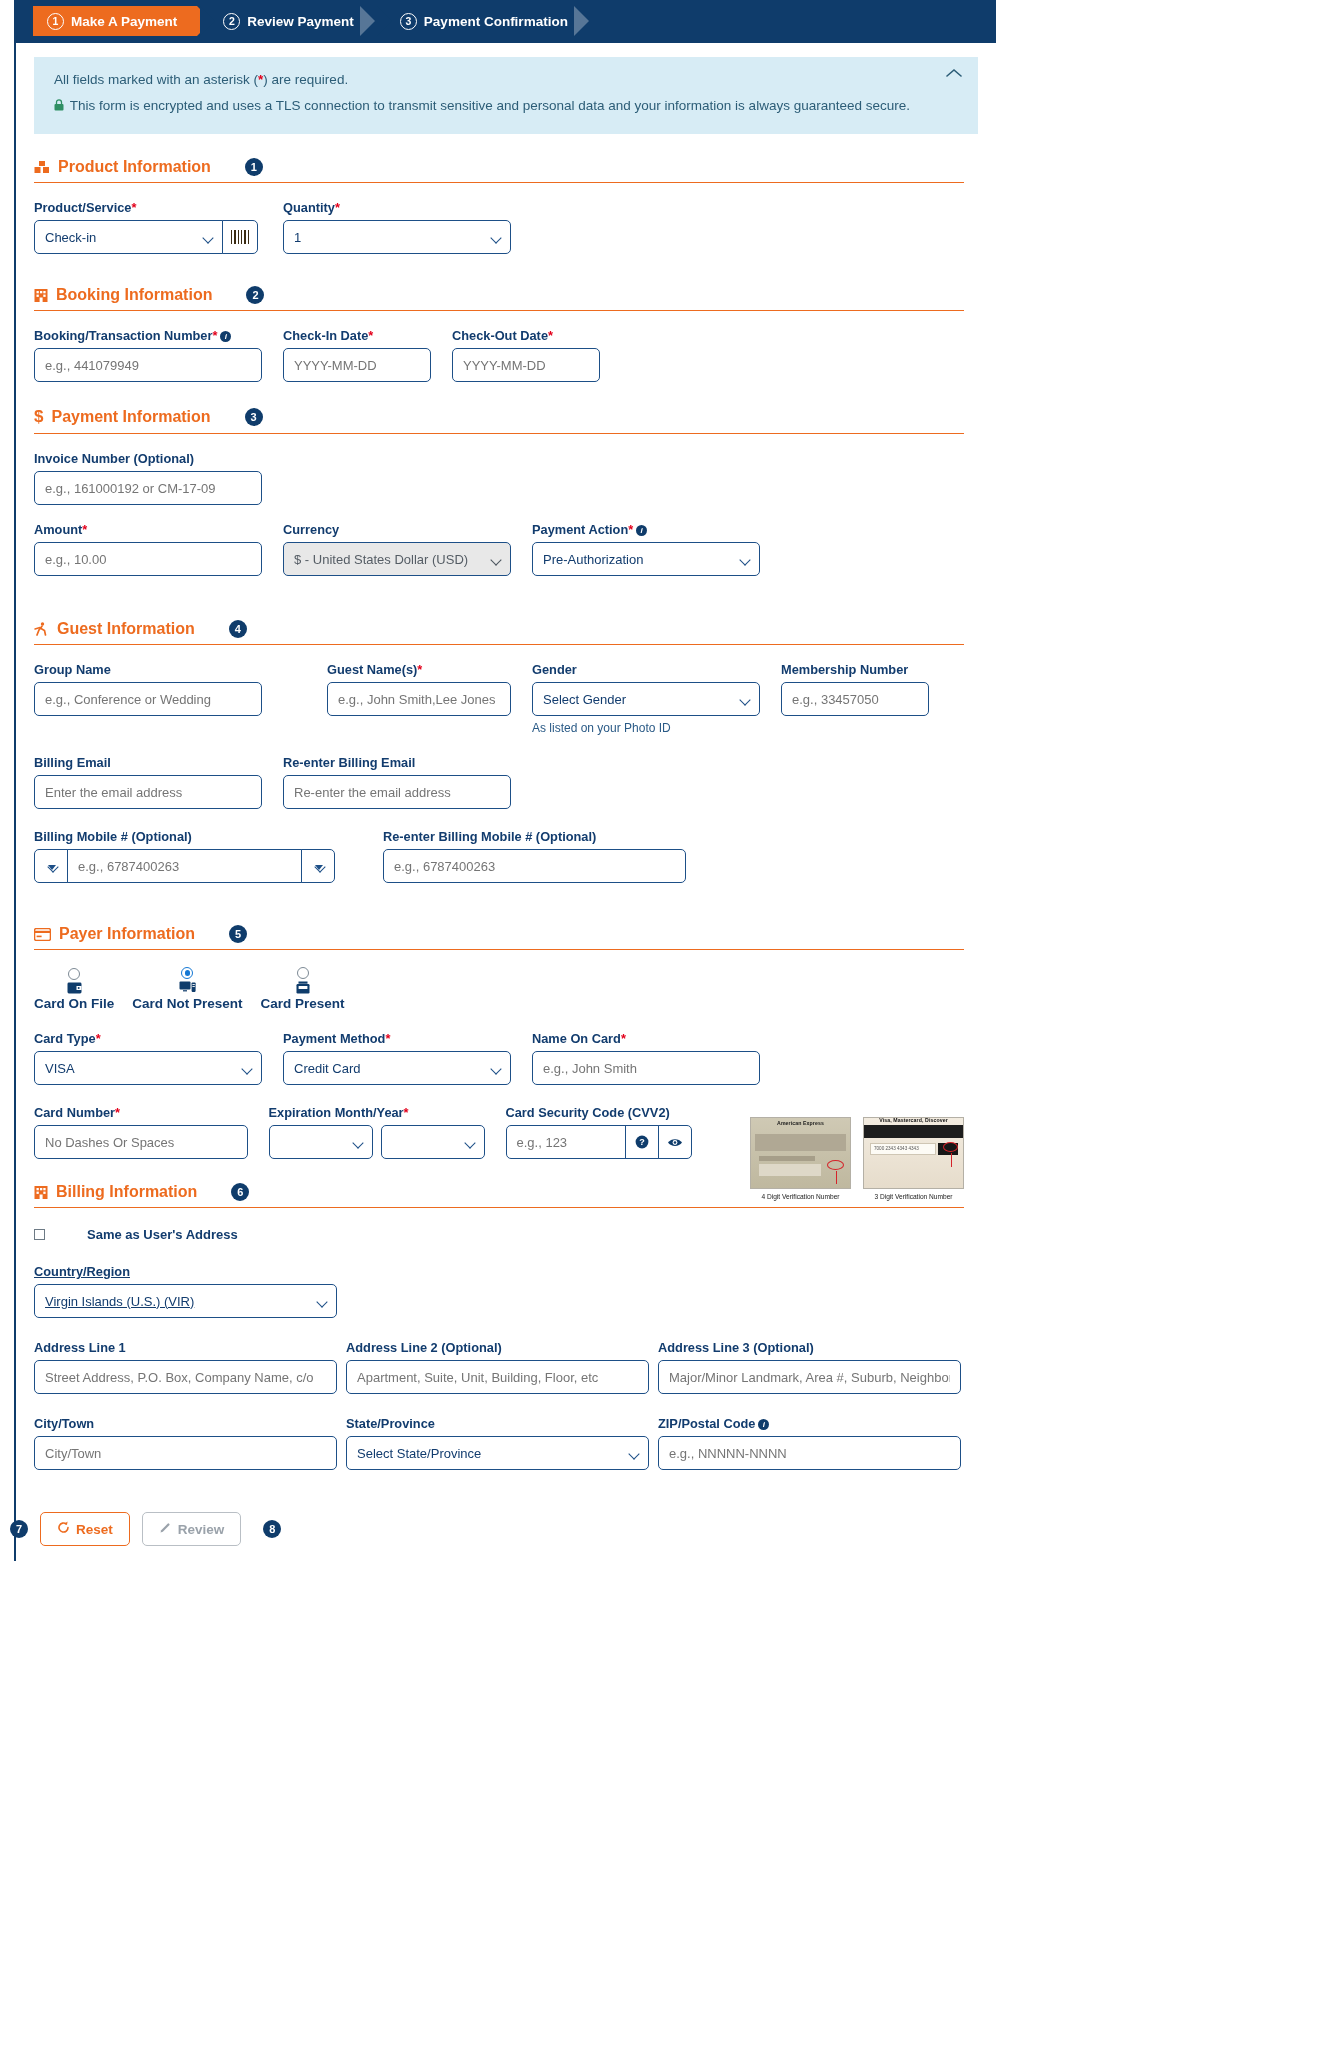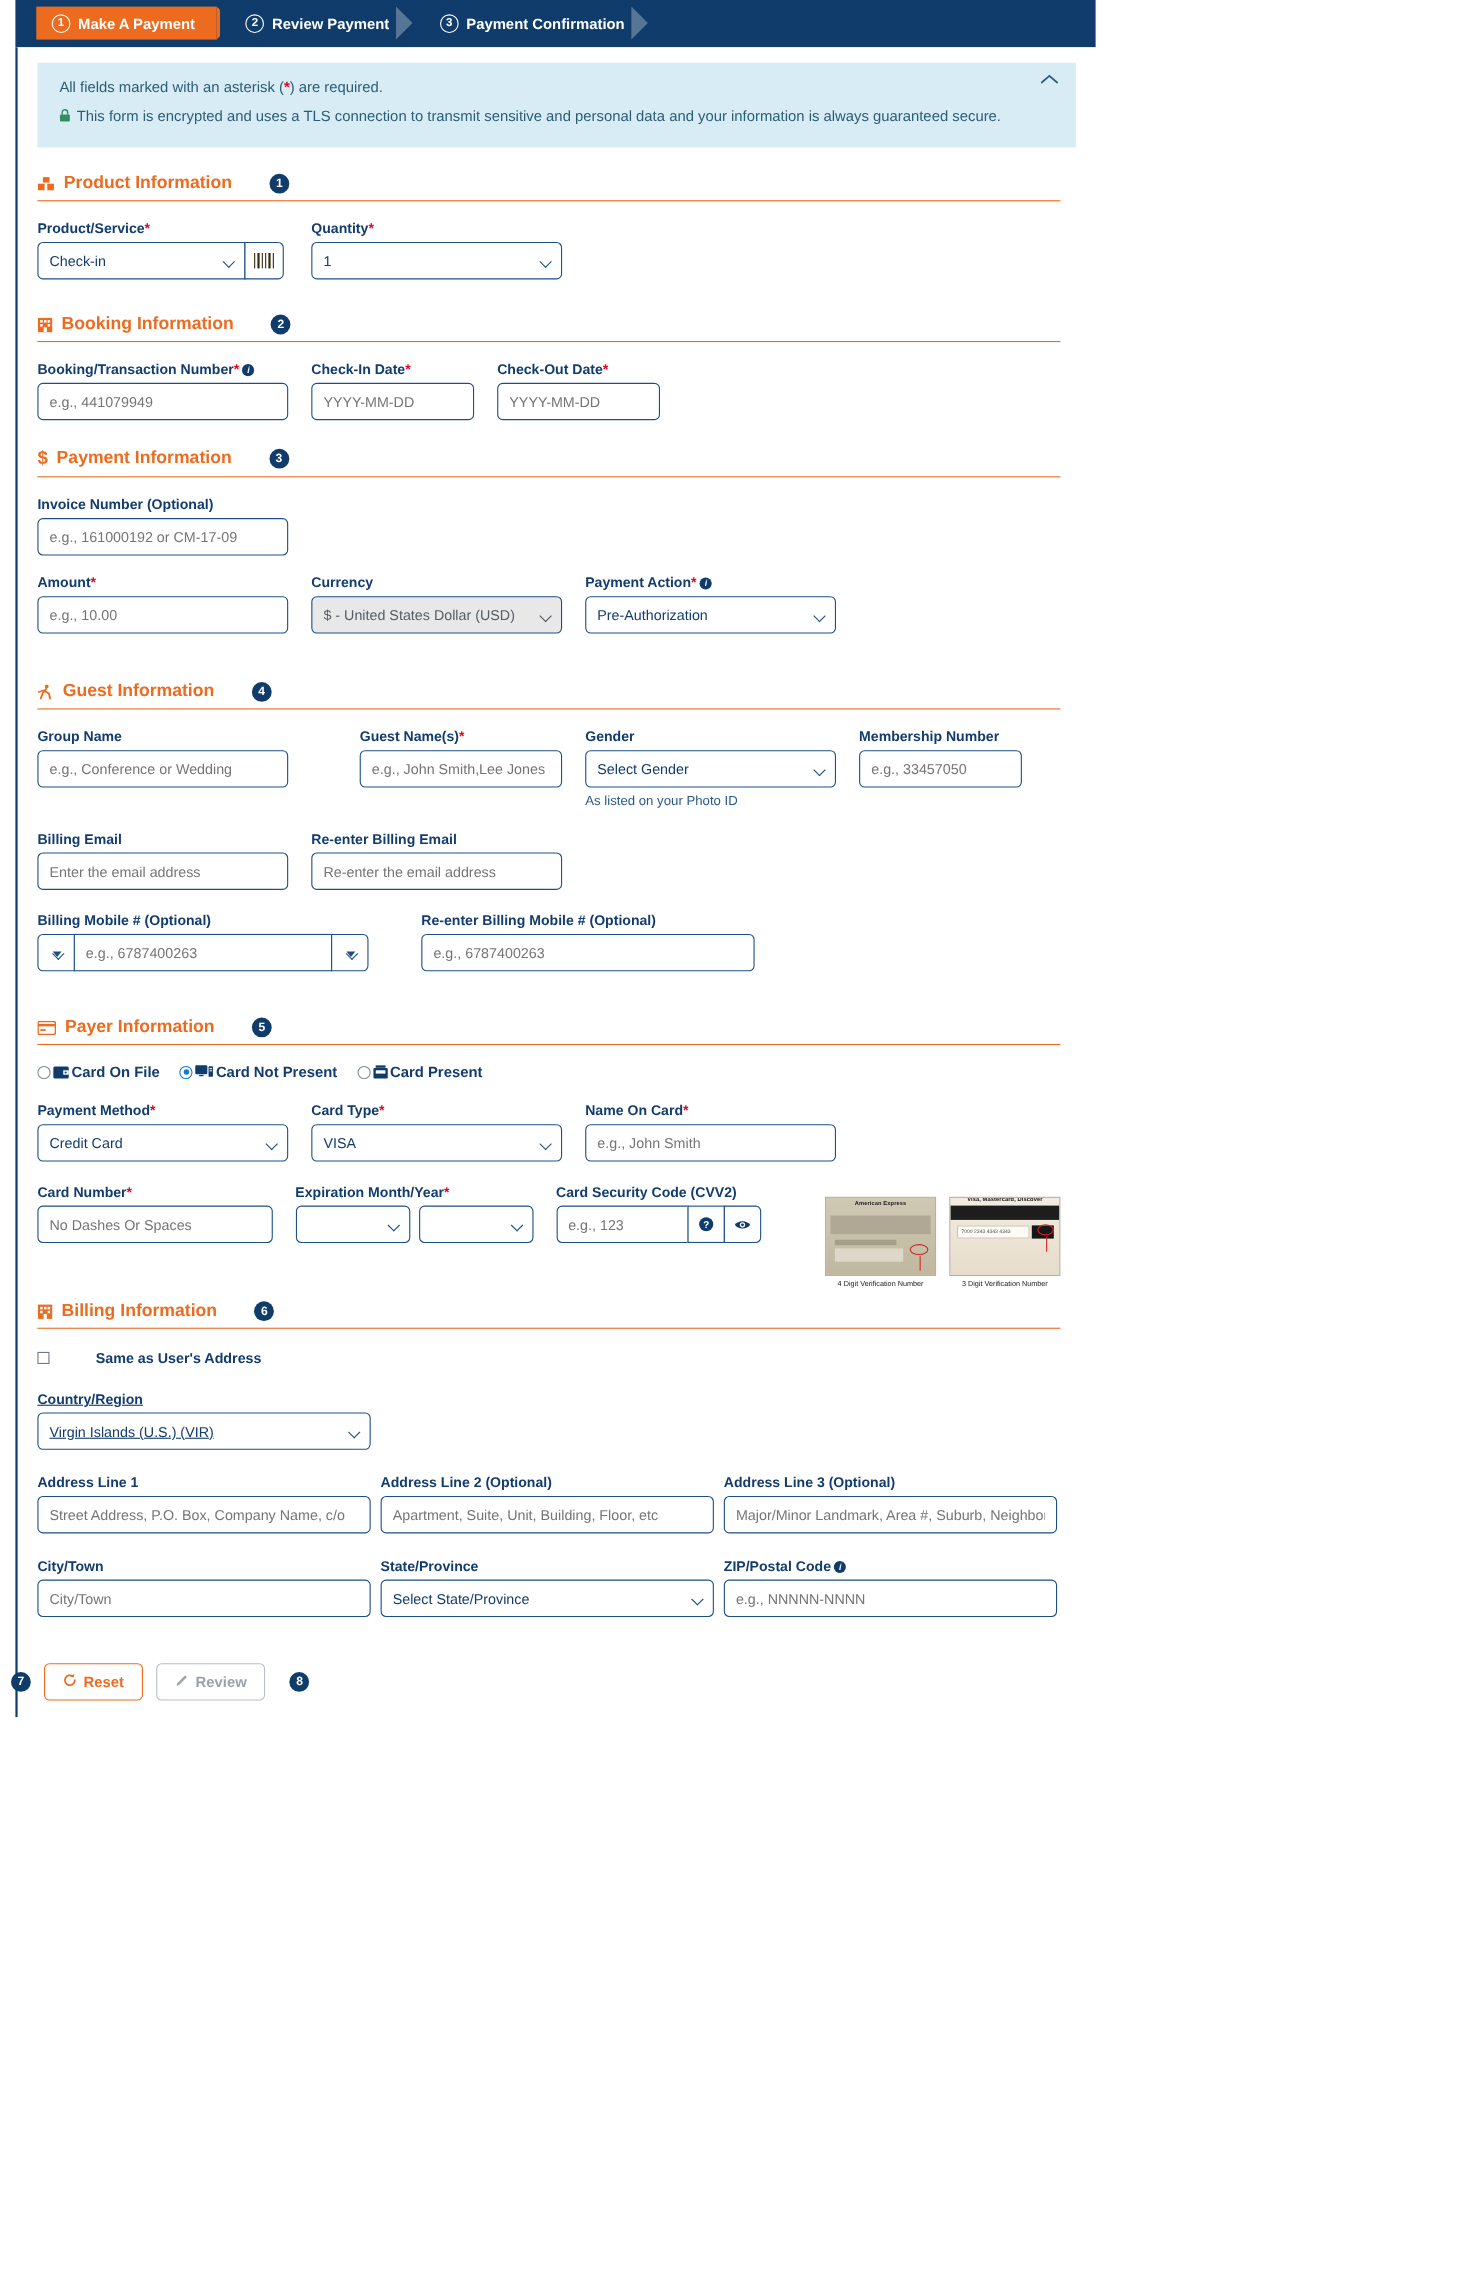--- a/index.html
+++ b/index.html
@@ -116,21 +116,21 @@
     content:""; position:absolute; right:10px; top:13px;
     width:7px; height:7px; border-right:1.8px solid #1d4f87;
     border-bottom:1.8px solid #1d4f87; transform:rotate(45deg);
   }
   .sel.gray { background:#e8e8e8; color:#555d65; }
   .sel.gray:after { border-color:#4a545d; }
   .hint { font-size:12px; color:#2a5a86; margin-top:5px; }
 
   
   .radio-row { display:flex; align-items:center; gap:18px; font-weight:bold; font-size:13.5px; }
-  .radio { display:flex; align-items:center; gap:2px; }
+  .radio { display:flex; align-items:center; gap:2px;flex-direction:column; }
   .rcircle {
     width:12px; height:12px; border-radius:50%; border:1.4px solid #7d8a95;
     background:#fff; display:inline-block; position:relative;
   }
   .rcircle.on { border-color:#1578d4; }
   .rcircle.on:after {
     content:""; position:absolute; left:2.3px; top:2.3px; width:5.4px; height:5.4px;
     border-radius:50%; background:#1578d4;
   }
   .ricon { color:#0f3c6b; font-size:14px; display:inline-flex; }
@@ -444,29 +444,29 @@
               <rect x="2.5" y="0.5" width="9" height="2.2" fill="#0f3c6b"></rect>
               <rect x="2.6" y="5" width="8.8" height="3" fill="#fff"></rect>
             </svg>
         </span>
         <span>Card Present</span>
       </label>
     </div>
 
     <div style="display:flex; gap:21px; margin-top:20px;">
       <div style="width:228px;">
+        <label class="lbl"><span>Card Type</span><span class="req">*</span></label>
+        <div class="sel">
+            <span>VISA</span>
+          </div>
+      </div>
+      <div style="width:228px;">
         <label class="lbl"><span>Payment Method</span><span class="req">*</span></label>
         <div class="sel">
             <span>Credit Card</span>
-          </div>
-      </div>
-      <div style="width:228px;">
-        <label class="lbl"><span>Card Type</span><span class="req">*</span></label>
-        <div class="sel">
-            <span>VISA</span>
           </div>
       </div>
       <div style="width:228px;">
         <label class="lbl"><span>Name On Card</span><span class="req">*</span></label>
         <input class="fld ph" placeholder="e.g., John Smith" style="">
       </div>
     </div>
 
     <div style="display:flex; gap:21px; margin-top:20px; align-items:flex-start;">
       <div style="width:228px;">

